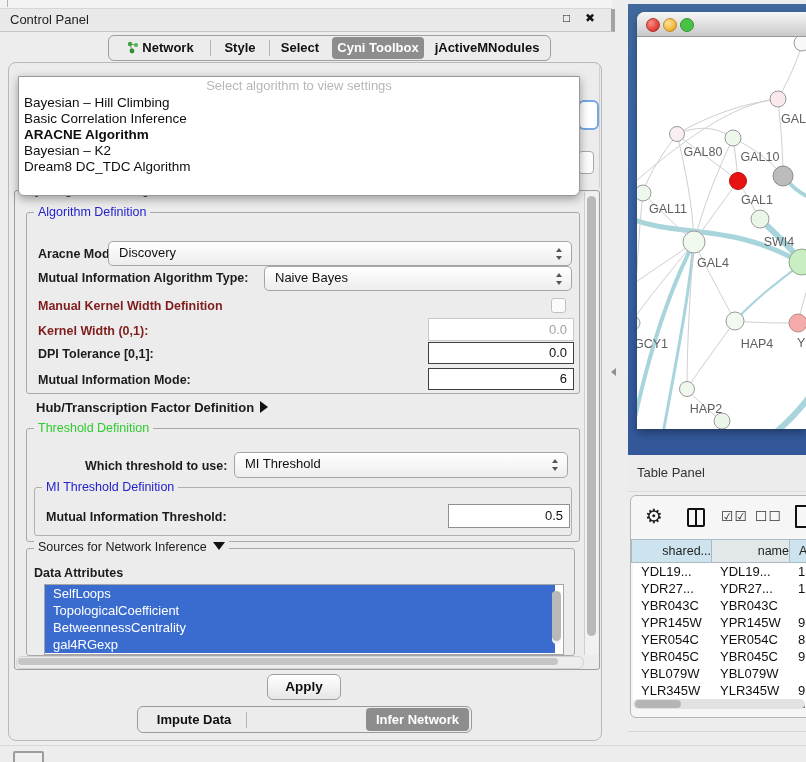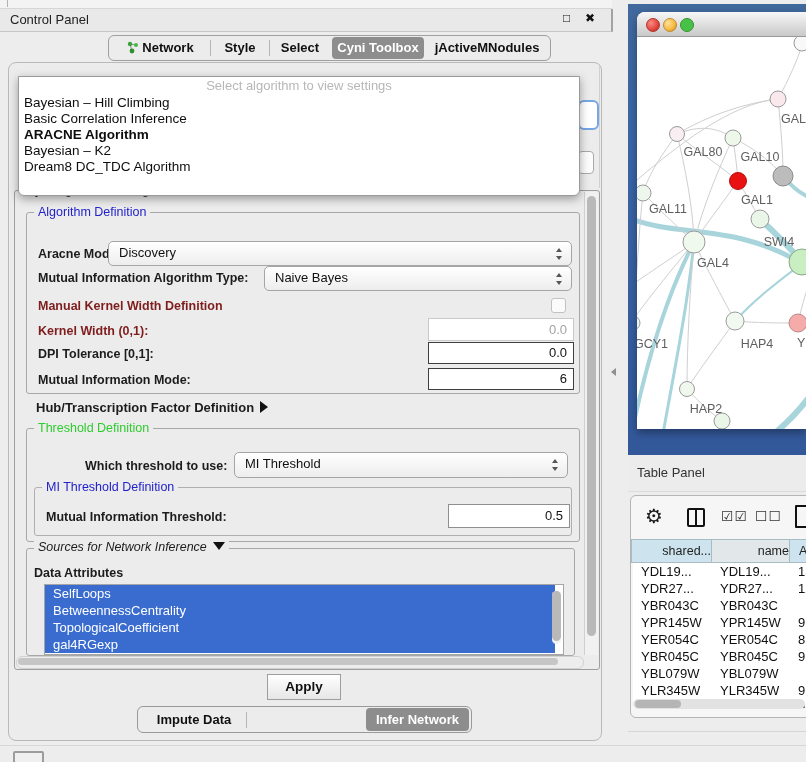--- a/index.html
+++ b/index.html
@@ -2,21 +2,21 @@
 <html><head>
 <meta charset="utf-8">
 <style>
   html,body{margin:0;padding:0;}
   body{width:806px;height:762px;position:relative;overflow:hidden;
        font-family:"Liberation Sans","DejaVu Sans",sans-serif;background:#ededed;color:#1c1c1c;}
   .abs{position:absolute;}
   
   .topstrip{left:0;top:0;width:612px;height:8px;background:#f3f3f3;border-bottom:1px solid #d6d6d6;}
   .topstub{left:7px;top:0;width:1px;height:7px;background:#b2b2b2;}
-  .titlebar{left:0;top:9px;width:611px;height:22px;background:#e9e9e9;border-bottom:1px solid #c6c6c6;border-right:2px solid #a3a3a3;}
+  .titlebar{left:0;top:9px;width:611px;height:22px;background:#e9e9e9;border-bottom:1px solid #c6c6c6;border-right:4px solid #a3a3a3;}
   .titlebar .t{position:absolute;left:10px;top:3px;font-size:13px;color:#222;}
   .wbtn{position:absolute;top:2px;font-size:12px;color:#111;cursor:default;}
   .maincard{left:8px;top:62px;width:592px;height:677px;background:#ececec;border:1px solid #b9b9b9;border-radius:8px;}
   
   .tabbar{left:108px;top:35px;width:441px;height:24px;border:1px solid #9f9f9f;border-radius:6px;background:#ececec;}
   .tabitem{position:absolute;top:0;height:24px;line-height:24px;font-size:13px;font-weight:600;color:#111;text-align:center;}
   .tabsep{position:absolute;top:4px;width:1px;height:16px;background:#b5b5b5;}
   .tabchip{position:absolute;top:1px;height:22px;line-height:22px;background:#8d8d8d;color:#fff;border-radius:4px;text-align:center;font-size:13px;font-weight:600;}
   
   .popup{left:18px;top:56px;width:560px;height:118px;background:#fff;border:1px solid #9a9a9a;
@@ -45,21 +45,21 @@
   .tri-right{display:inline-block;width:0;height:0;border-top:6px solid transparent;border-bottom:6px solid transparent;border-left:8px solid #111;vertical-align:-1px;margin-left:6px;}
   .tri-down{display:inline-block;width:0;height:0;border-left:6px solid transparent;border-right:6px solid transparent;border-top:8px solid #111;vertical-align:1px;margin-left:6px;}
   .attrlist{left:44px;top:584px;width:518px;height:69px;border:1px solid #a5a5a5;background:#fff;overflow:hidden;}
   .attrlist .ai{height:17px;line-height:17px;background:#3a6cd0;color:#fff;font-size:13px;padding-left:8px;width:502px;}
   .alscroll{position:absolute;right:2px;top:6px;width:9px;height:53px;background:#f2f2f2;border-radius:5px;}
   .alscroll .th{position:absolute;left:0;top:0;width:9px;height:50px;background:#b9b9b9;border-radius:5px;}
   .vscroll{left:584px;top:192px;width:13px;height:463px;background:#f1f1f1;border-left:1px solid #cfcfcf;}
   .vscroll .th{position:absolute;left:2px;top:4px;width:9px;height:440px;background:#b9b9b9;border-radius:5px;}
   .hscroll{left:16px;top:656px;width:566px;height:11px;background:#ededed;border:1px solid #d2d2d2;border-radius:6px;}
   .hscroll .th{position:absolute;left:1px;top:1px;width:540px;height:7px;background:#c6c6c6;border-radius:4px;}
-  .applybtn{left:267px;top:674px;width:72px;height:24px;border:1px solid #9e9e9e;border-radius:0;
+  .applybtn{left:267px;top:674px;width:72px;height:24px;border:1px solid #9e9e9e;border-radius:6px;
             background:linear-gradient(#ffffff,#e6e6e6);text-align:center;line-height:24px;font-size:13.5px;font-weight:600;color:#111;}
   .bottombar{left:137px;top:706px;width:333px;height:25px;border:1px solid #9a9a9a;border-radius:6px;background:#ececec;}
   .bline{left:0;top:745px;width:806px;height:1px;background:#d8d8d8;}
   .cuticon{left:13px;top:751px;width:27px;height:18px;border:2px solid #9c9c9c;border-radius:2px;background:#efefef;}
   .divarrow{left:611px;top:368px;width:0;height:0;border-top:4px solid transparent;border-bottom:4px solid transparent;border-right:5px solid #8f8f8f;}
   
   .netbg{left:628px;top:4px;width:178px;height:451px;background:linear-gradient(#41699c,#3a66a8 30%,#33589a);}
   .netwin{left:637px;top:12px;width:169px;height:417px;background:#fff;border-radius:8px 0 0 0;box-shadow:0 4px 8px rgba(0,0,0,.35);}
   .nettitle{position:absolute;left:0;top:0;width:169px;height:24px;border-radius:8px 0 0 0;
             background:linear-gradient(#f7f7f7,#c9c9c9);border-bottom:1px solid #9a9a9a;}
@@ -174,29 +174,29 @@
   <span class="spin"></span>
 </div>
 
 <div class="abs groupbox" style="left:34px;top:487px;width:536px;height:47px;border-color:#b0b0b0;"></div>
 <div class="grouplabel" style="left:42px;top:481px;color:#2222cc;">MI Threshold Definition</div>
 
 <div class="lbl" style="left:46px;top:510px;">Mutual Information Threshold:</div>
 <div class="field" style="left:448px;top:504px;width:114px;height:22px;line-height:22px;border-color:#8f8f8f;">0.5</div>
 
 <div class="abs groupbox" style="left:26px;top:548px;width:547px;height:106px;border-color:#a8a8a8;"></div>
-<div class="grouplabel" style="left:34px;top:541px;color:#1c1c1c;font-style:italic;">
+<div class="grouplabel" style="left:34px;top:541px;color:#1c1c1c;">
   <span>Sources for Network Inference</span><span class="tri-down"></span>
 </div>
 <div class="lbl" style="left:34px;top:566px;">Data Attributes</div>
 
 <div class="abs attrlist">
   <div class="ai">SelfLoops</div>
+  <div class="ai">TopologicalCoefficient</div>
   <div class="ai">BetweennessCentrality</div>
-  <div class="ai">TopologicalCoefficient</div>
   <div class="ai">gal4RGexp</div>
   <div class="alscroll">
       <div class="th"></div>
     </div>
 </div>
 
 <div class="abs vscroll">
     <div class="th"></div>
   </div>
 <div class="abs hscroll">

